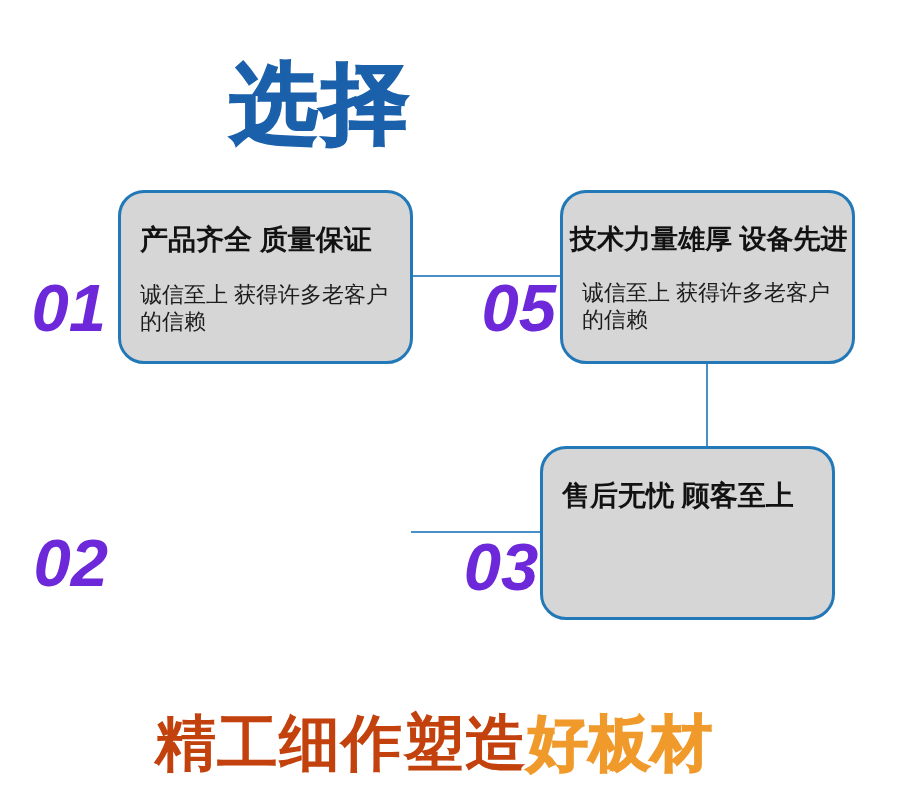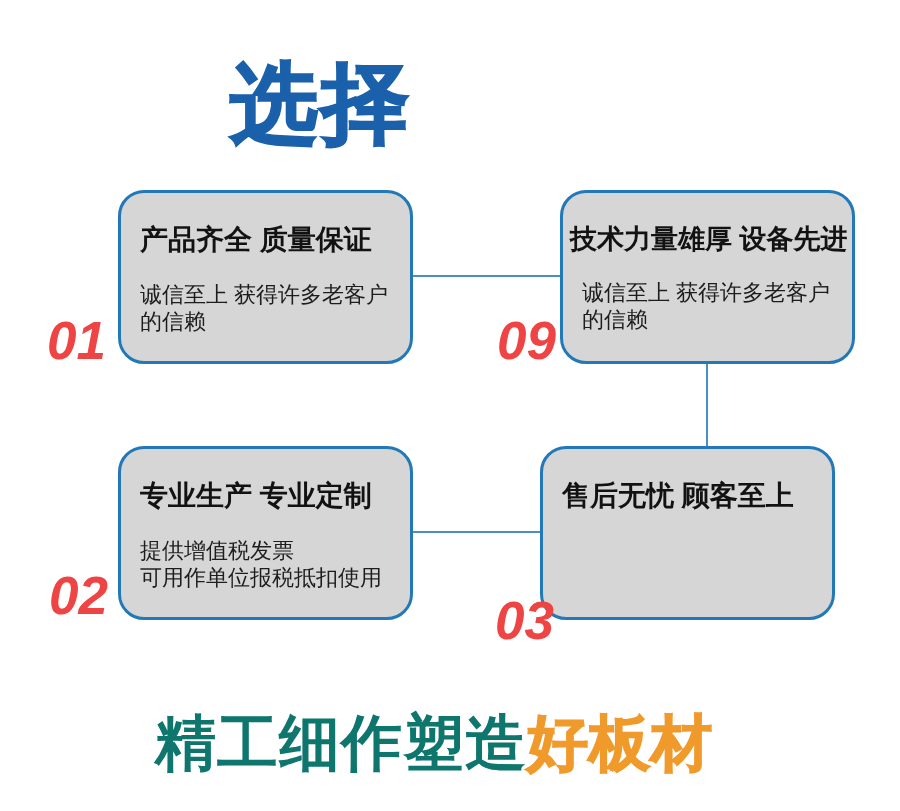--- a/index.html
+++ b/index.html
@@ -71,50 +71,49 @@
   .card-2 { left: 560px; top: 190px; }
   .card-3 { left: 540px; top: 446px; }
   .card-4 { left: 118px; top: 446px; }
   .card-2 h3 { margin-left: -12px; font-size: 27px; }
 
   .num {
     position: absolute;
     font-family: "Liberation Sans", "DejaVu Sans", sans-serif;
     font-style: italic;
     font-weight: 600;
-    font-size: 53px;
+    font-size: 67px;
     line-height: 1;
-    color: #ef4444;
+    color: #6d28d9;
     text-align: right;
-    margin-top: 40px;
   }
   .num-1 { left: 8px;  top: 274px; width: 98px; }
   .num-2 { left: 448px; top: 274px; width: 108px; }
-  .num-3 { left: 448px; top: 554px; width: 106px; }
+  .num-3 { left: 448px; top: 533px; width: 106px; text-align: center; }
   .num-4 { left: 8px;  top: 529px; width: 100px; }
 
   .connector { position: absolute; background: #4a90c8; }
   .conn-h1 { left: 411px; top: 275px; width: 150px; height: 2px; }
   .conn-h2 { left: 411px; top: 531px; width: 150px; height: 2px; }
   .conn-v  { left: 706px; top: 363px; width: 2px; height: 84px; }
 
   
   .footer {
     position: absolute;
     left: 0;
     top: 713px;
     width: 900px;
     padding-right: 32px;
     text-align: center;
     font-size: 61px;
     line-height: 1;
     font-weight: bold;
     white-space: nowrap;
   }
-  .footer .dark { color: #0f766e; letter-spacing: 1px; }
+  .footer .dark { color: #c2410c; letter-spacing: 1px; }
   .footer .accent {
     color: #f09a2b;
     -webkit-text-stroke: 1.5px #f09a2b;
     letter-spacing: 1px;
   }
 </style>
 </head>
 <body>
 
 <div class="page">
@@ -138,28 +137,23 @@
     <div class="card card-2">
       <h3>技术力量雄厚 设备先进</h3>
       <div class="body">诚信至上 获得许多老客户
 的信赖</div>
     </div>
 
     <div class="card card-3">
       <h3>售后无忧 顾客至上</h3>
     </div>
 
-    <div class="card card-4">
-      <h3>专业生产 专业定制</h3>
-      <div class="body">提供增值税发票
-可用作单位报税抵扣使用</div>
-    </div>
 
     <div class="num num-1">01</div>
-    <div class="num num-2">09</div>
+    <div class="num num-2">05</div>
     <div class="num num-3">03</div>
     <div class="num num-4">02</div>
 
   </div>
 
   <div class="footer">
     <span class="dark">精工细作塑造</span><span class="accent">好板材</span>
   </div>
 
 </div>

